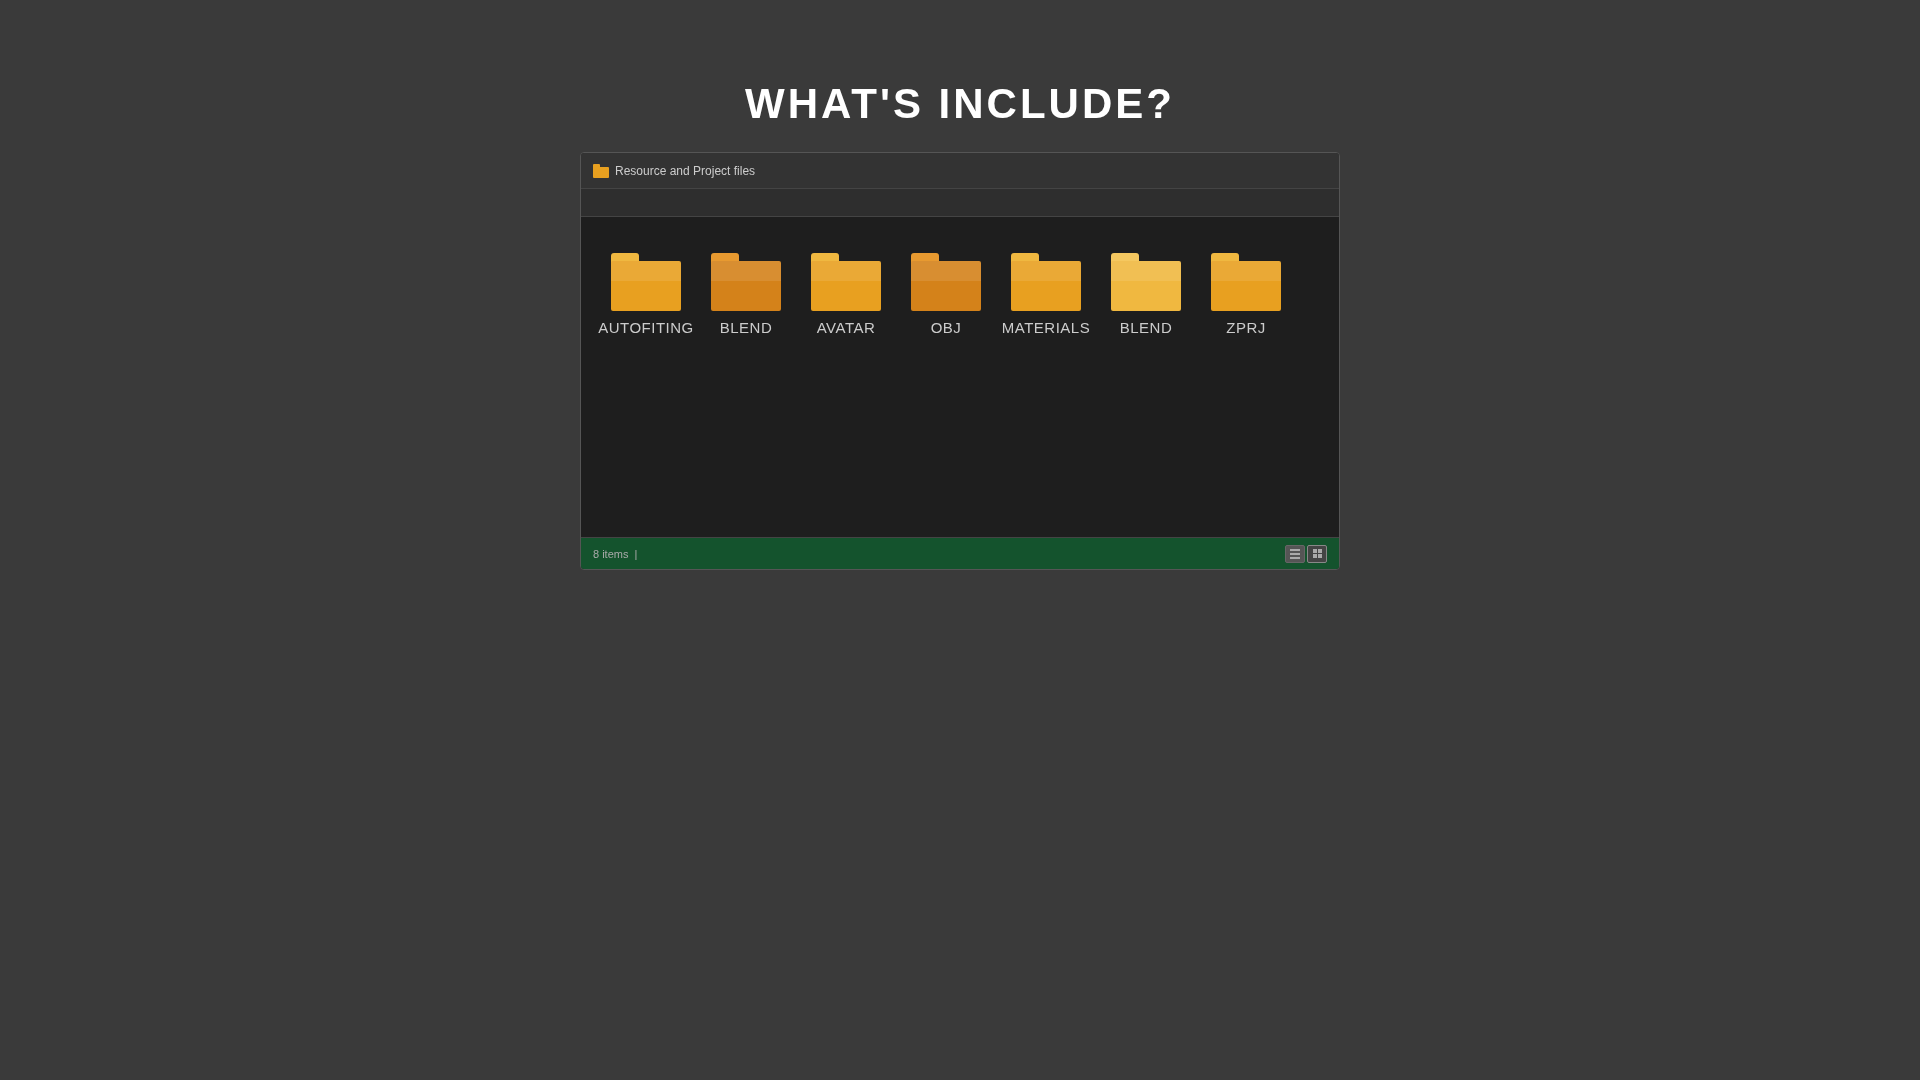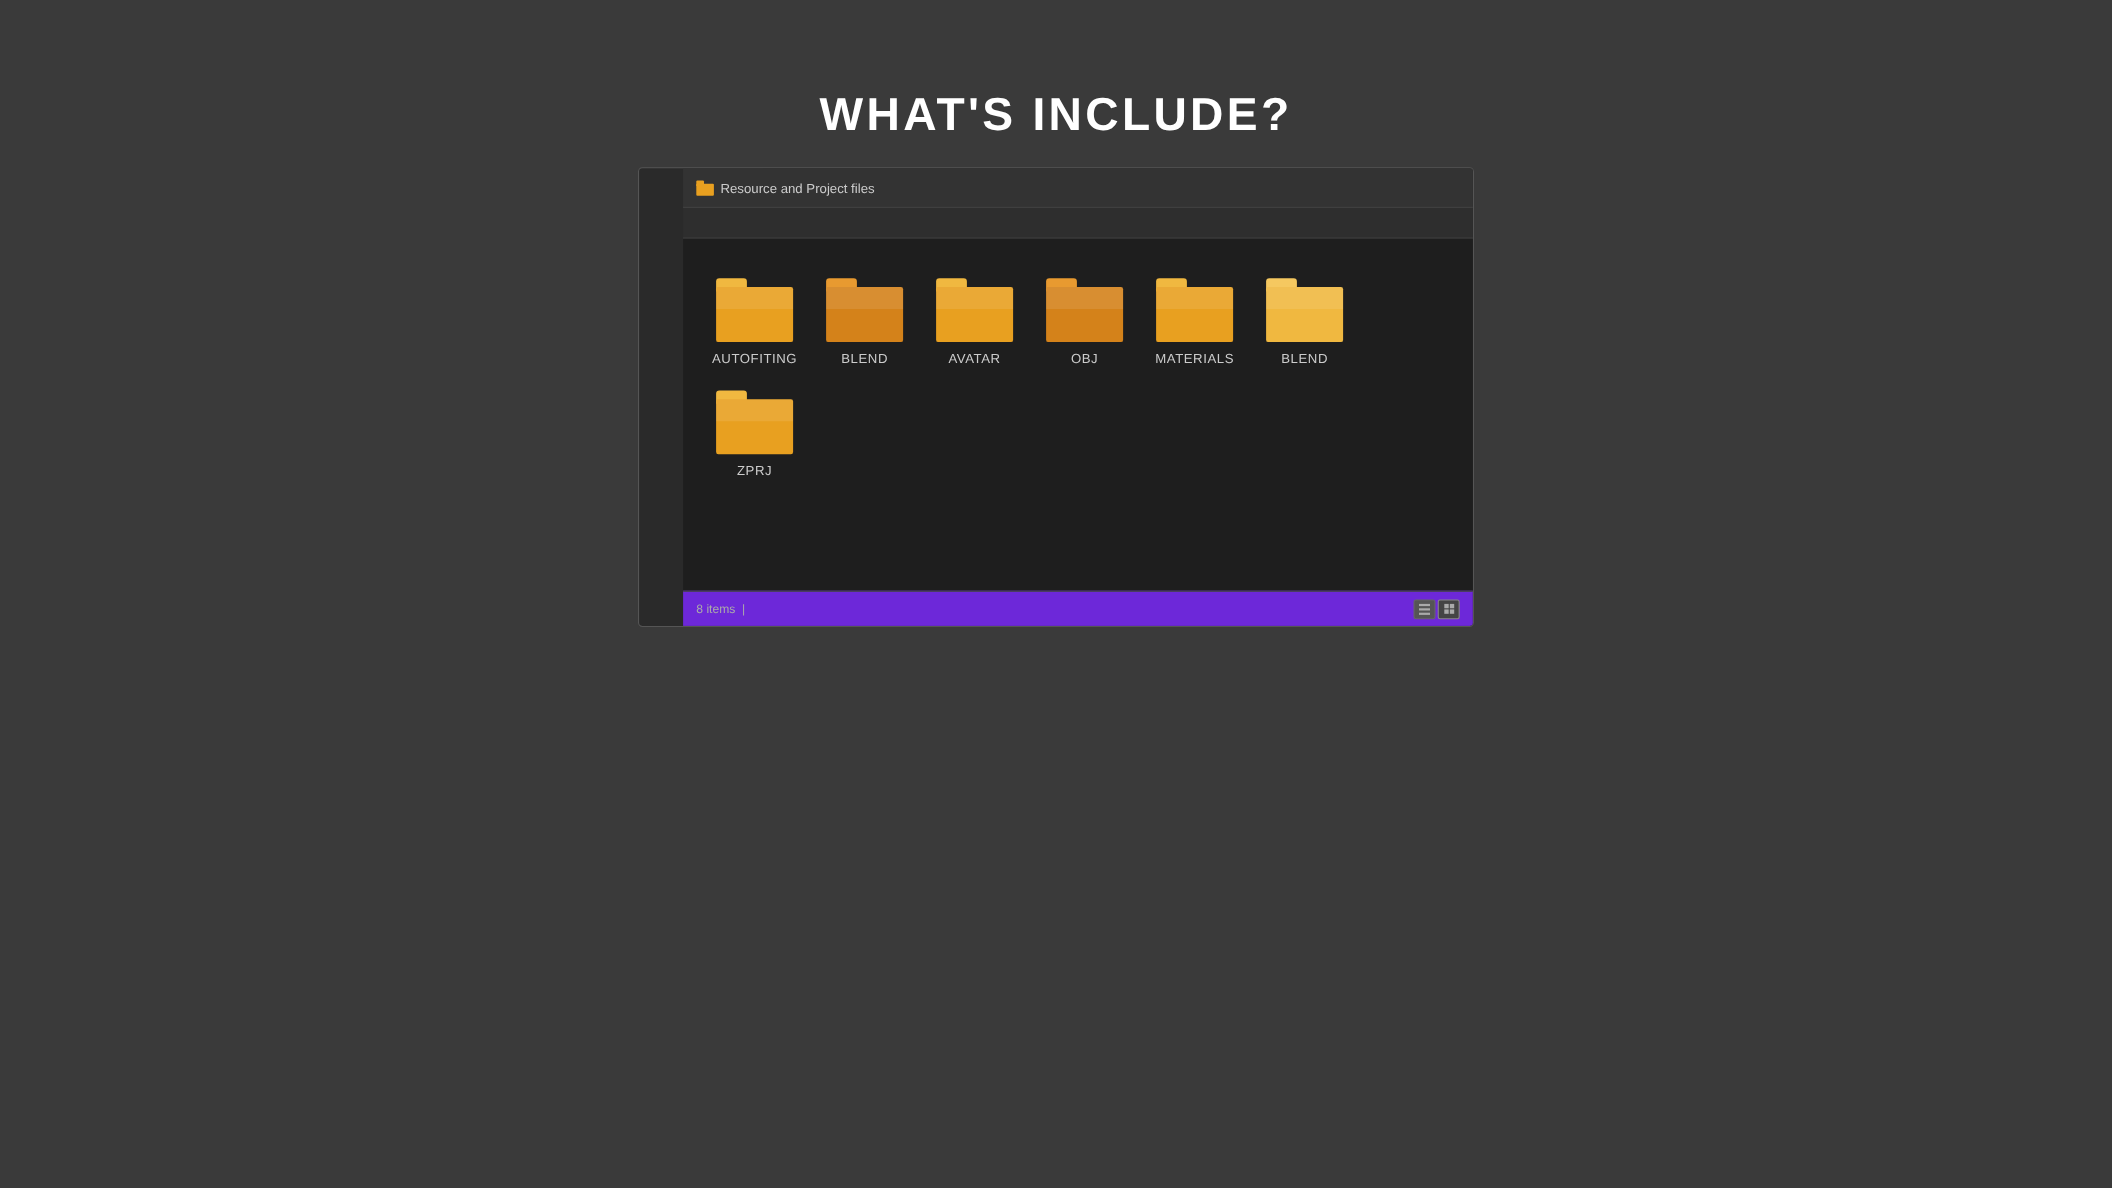--- a/index.html
+++ b/index.html
@@ -24,21 +24,20 @@
       text-transform: uppercase;
       margin-bottom: 24px;
     }
 
     .file-explorer {
       width: 760px;
       background-color: #2a2a2a;
       border: 1px solid #555;
       border-radius: 4px;
       overflow: hidden;
-      padding-left: 40px;
     }
 
     .explorer-header {
       background-color: #333;
       padding: 8px 12px;
       display: flex;
       align-items: center;
       gap: 6px;
       border-bottom: 1px solid #444;
       height: 36px;
@@ -145,27 +144,27 @@
       top: 0;
       left: 0;
       right: 0;
       height: 40%;
       background: rgba(255,255,255,0.1);
       border-radius: 2px 2px 0 0;
     }
 
     .folder-label {
       color: #cccccc;
-      font-size: 12px;
+      font-size: 15px;
       letter-spacing: 0.5px;
       font-family: Arial, sans-serif;
     }
 
     .explorer-statusbar {
-      background-color: #6d28d9;
+      background-color: #14532d;
       border-top: 1px solid #444;
       padding: 6px 12px;
       display: flex;
       align-items: center;
       justify-content: space-between;
       height: 32px;
     }
 
     .status-text {
       color: #aaaaaa;

